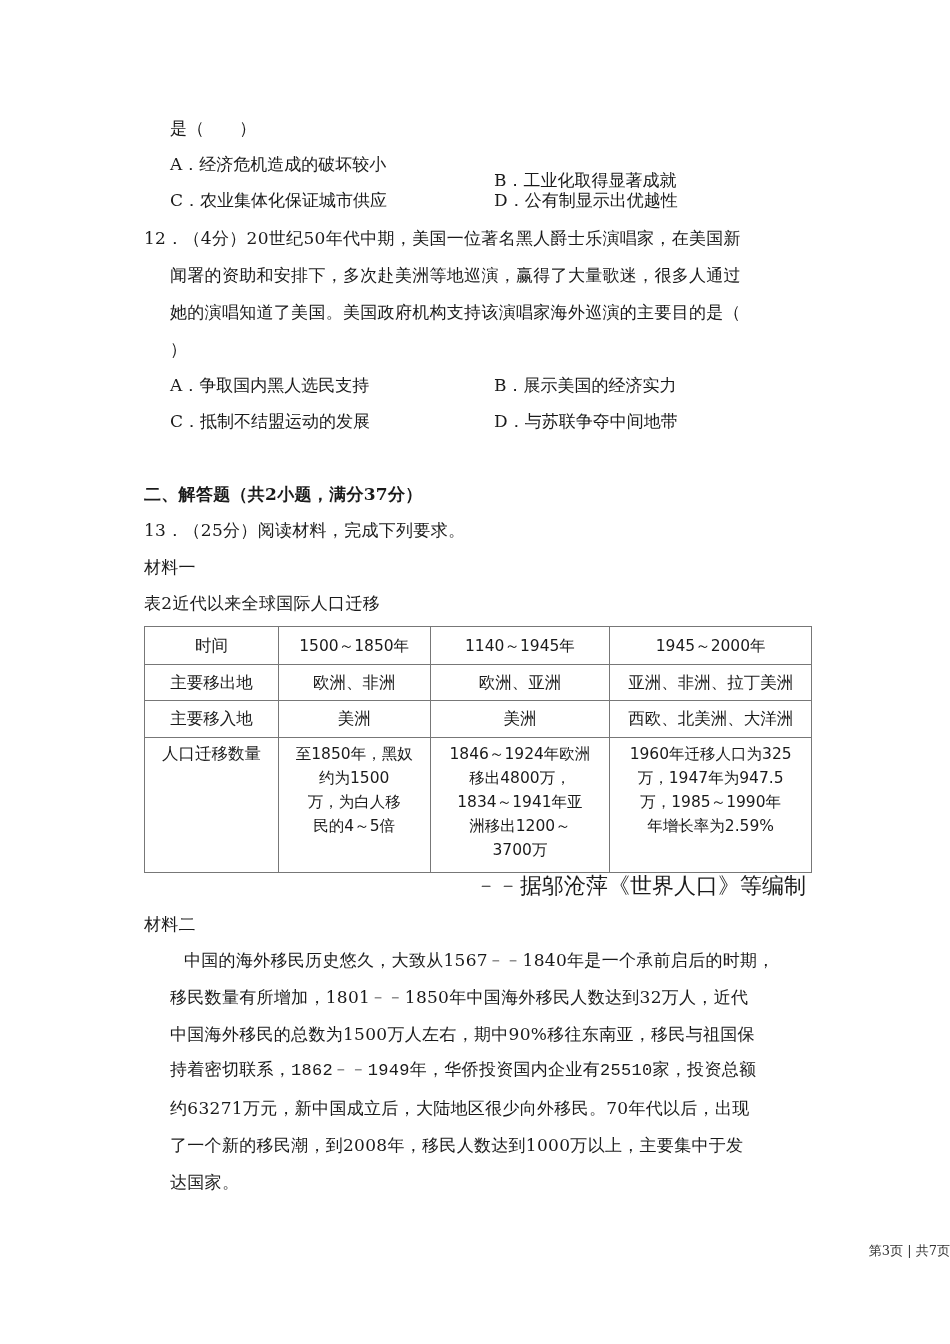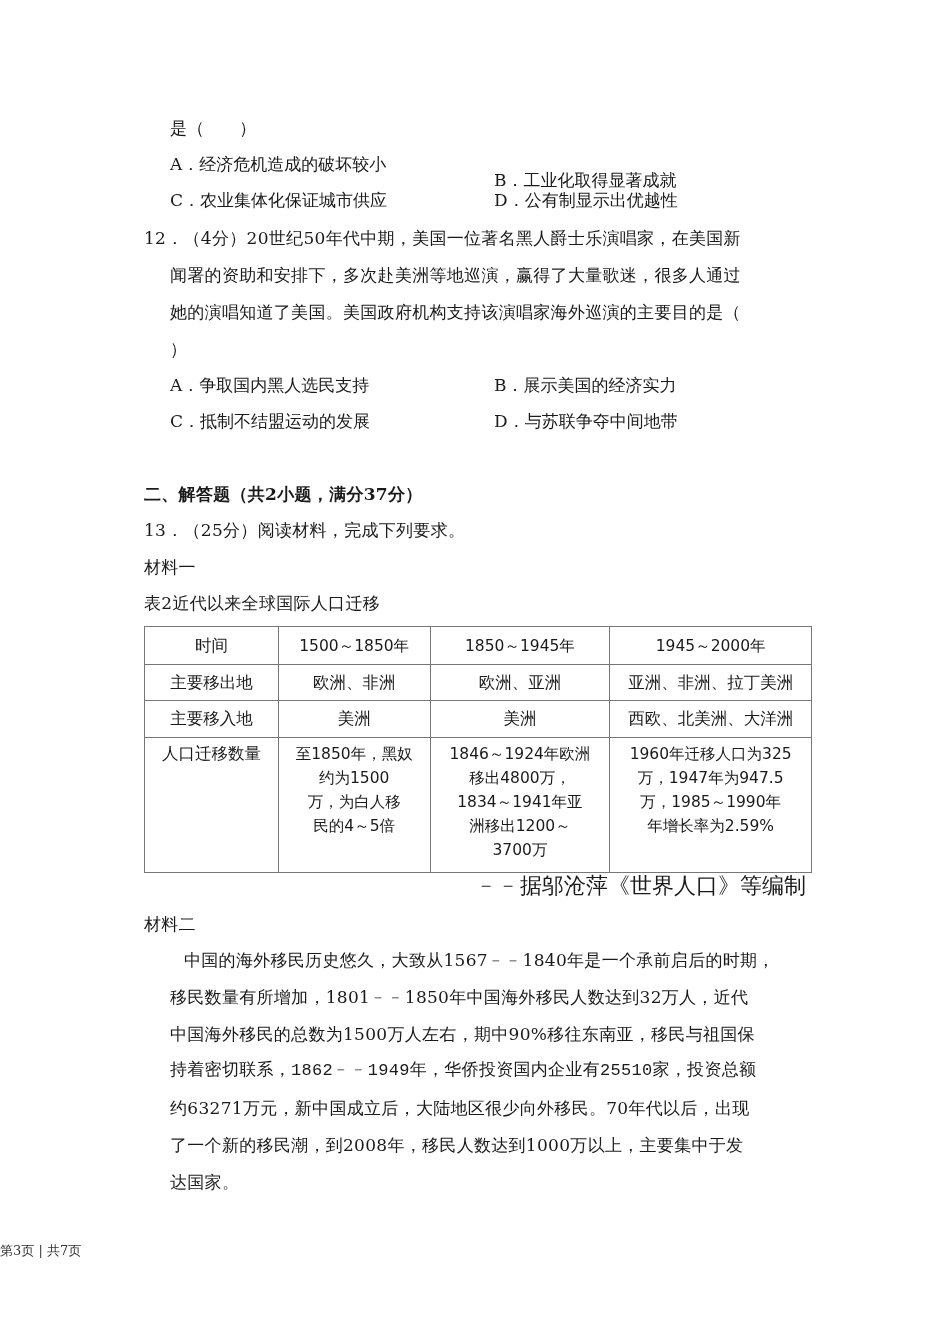--- a/index.html
+++ b/index.html
@@ -19,21 +19,21 @@
   table.mig td {
     border: 1px solid #777; text-align: center; vertical-align: middle;
     padding: 4px 16px; font-family: "DejaVu Sans", "Liberation Sans", sans-serif;
     font-size: 15.5px;
   }
   table.mig td.rowh { font-family: "DejaVu Serif", "Liberation Serif", serif; font-size: 16.5px; }
   table.mig tr.qty td { vertical-align: top; height: 126px; }
   table.mig tr.qty td.cellt { line-height: 24px; }
   .cellline { display: block; }
   .src { position: absolute; right: 144px; top: 874px; font-size: 22px; line-height: 24px; }
-  .footer { position: absolute; left: 0; width: 950px; top: 1242px; text-align: left; font-size: 13px; color: #333; }
+  .footer { position: absolute; left: 0; width: 950px; top: 1242px; text-align: right; font-size: 13px; color: #333; }
 </style>
 </head>
 <body>
 
 <div class="page">
 
   <div class="line" style="left:170px; top:116px;">是（　　）</div>
   <div class="opt" style="left:170px; top:152px;"><span>A．</span><span>经济危机造成的破坏较小</span></div>
   <div class="opt" style="left:494px; top:152px;margin-top:16px;"><span>B．</span><span>工业化取得显著成就</span></div>
   <div class="opt" style="left:170px; top:188px;"><span>C．</span><span>农业集体化保证城市供应</span></div>
@@ -57,21 +57,21 @@
     <colgroup>
       <col style="width:134px">
         <col style="width:152px">
         <col style="width:180px">
         <col style="width:202px">
     </colgroup>
     <tbody>
         <tr style="height:38px;">
       <td class="rowh">时间</td>
       <td>1500～1850年</td>
-      <td>1850～1945年</td>
+      <td>1140～1945年</td>
       <td>1945～2000年</td>
     </tr>
     <tr style="height:36px;">
       <td class="rowh">主要移出地</td>
       <td class="rowh">欧洲、非洲</td>
       <td class="rowh">欧洲、亚洲</td>
       <td class="rowh">亚洲、非洲、拉丁美洲</td>
     </tr>
     <tr style="height:37px;margin-left:19px;">
       <td class="rowh">主要移入地</td>

